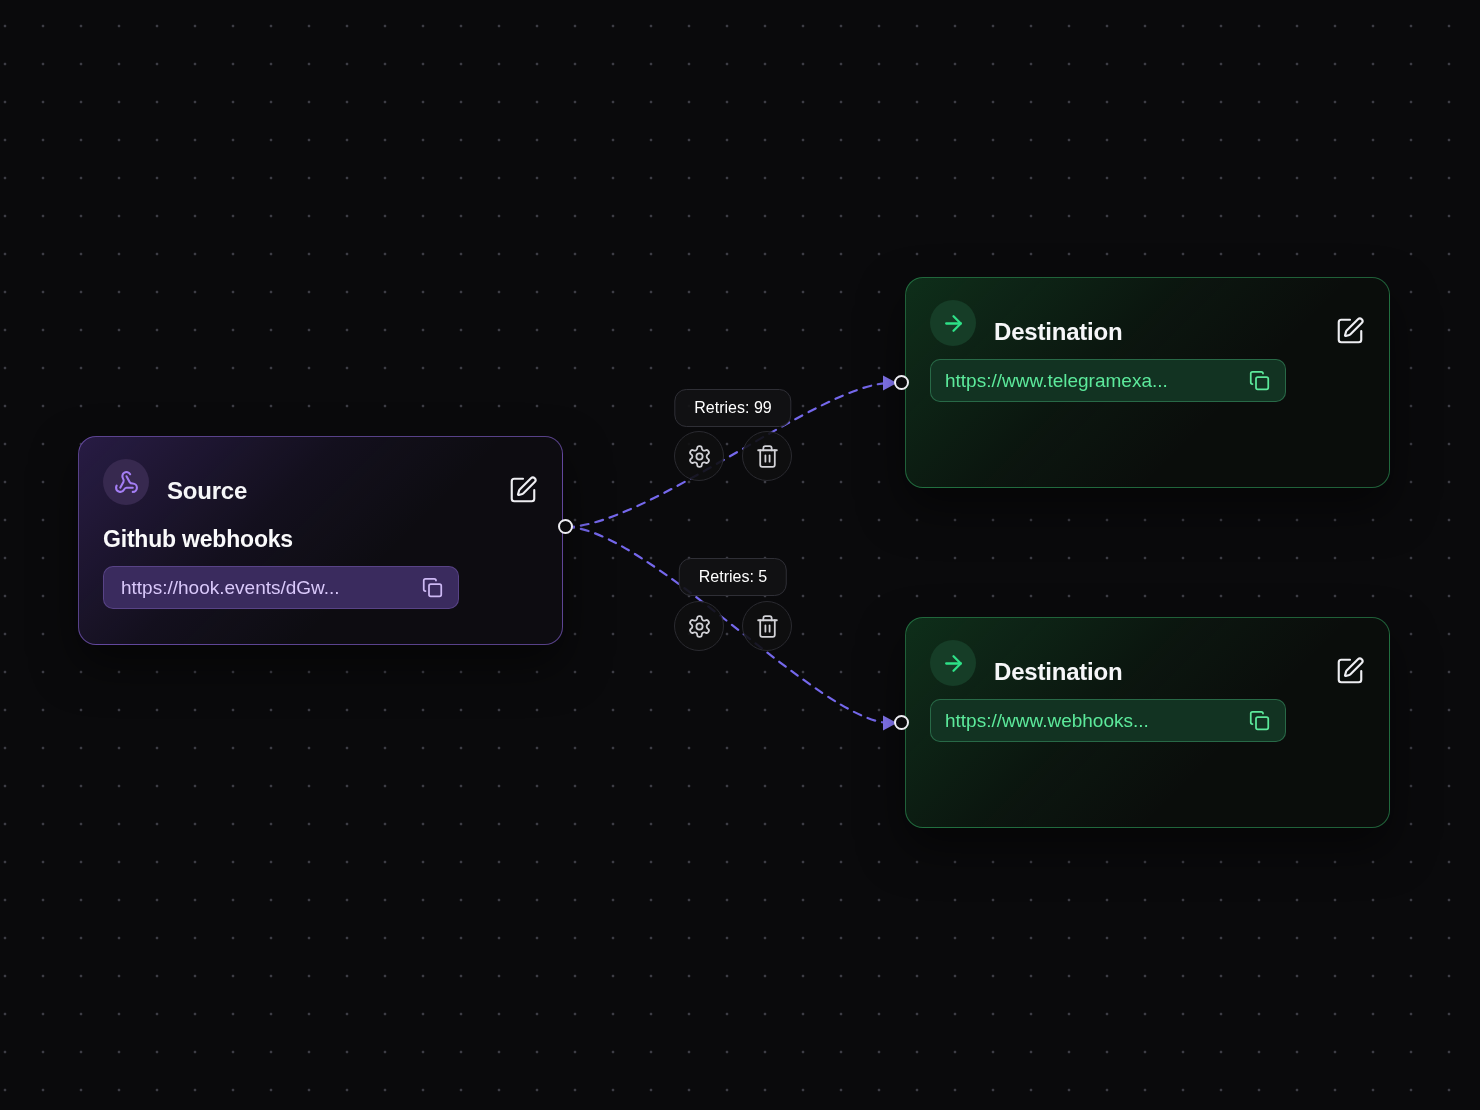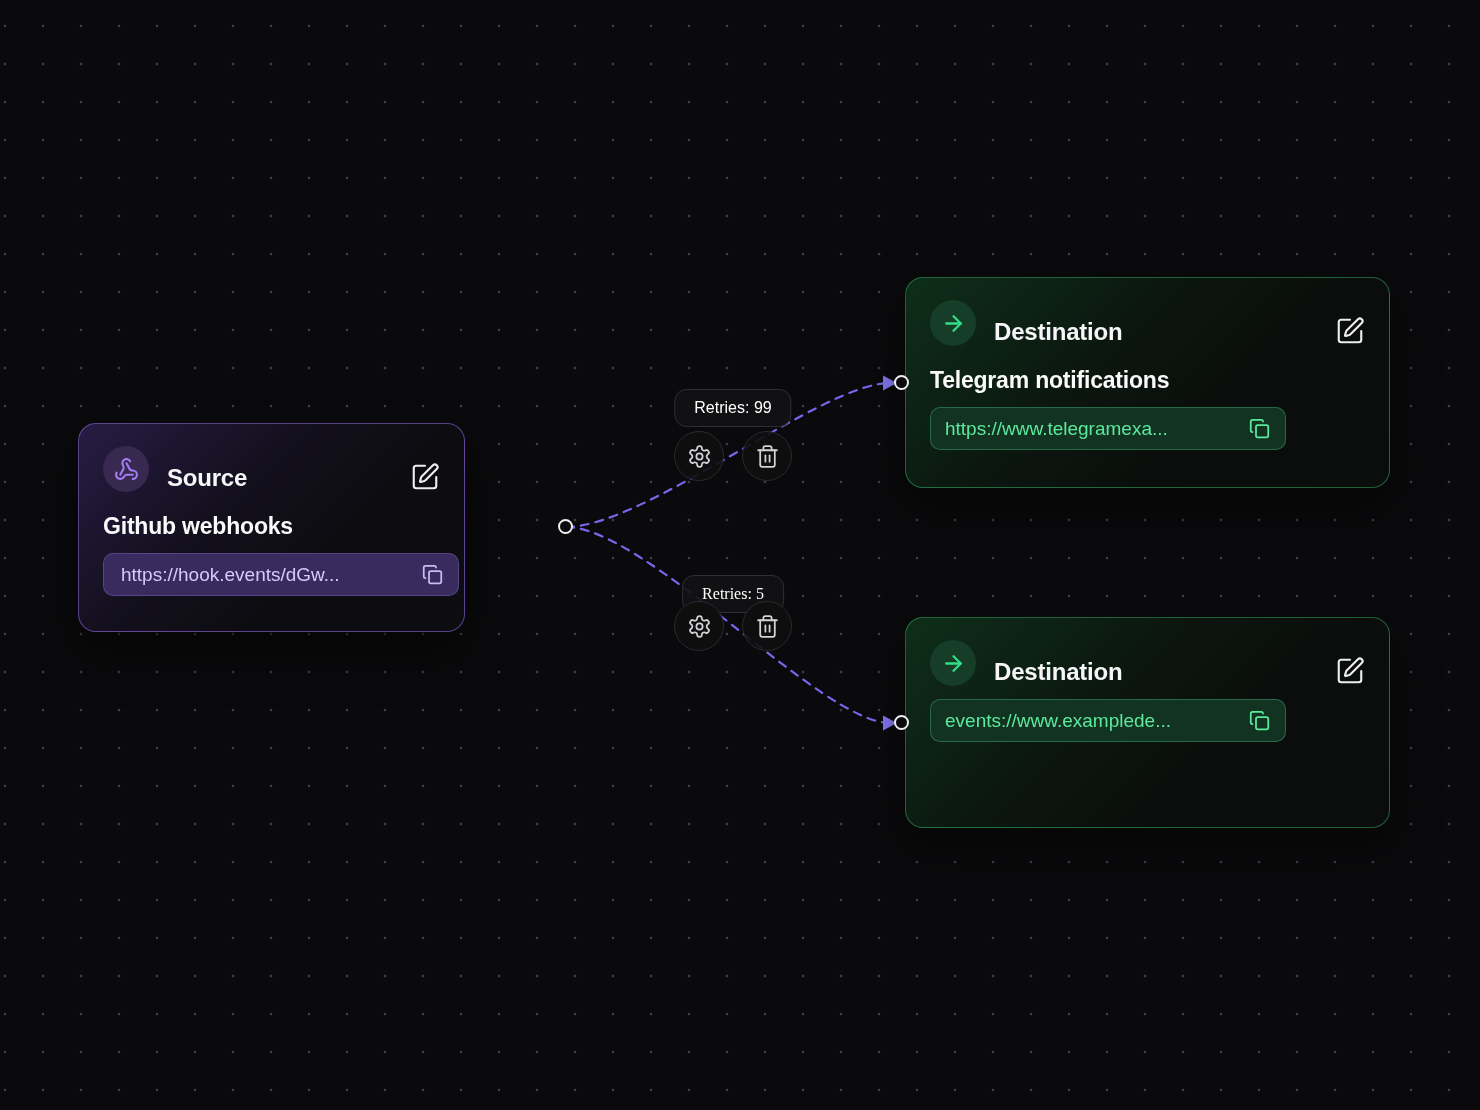--- a/index.html
+++ b/index.html
@@ -32,21 +32,21 @@
 
   
   .node {
     position: absolute;
     box-sizing: border-box;
     border-radius: 18px;
     padding: 22px 24px;
     box-shadow: 0 20px 45px rgba(0,0,0,0.5);
   }
   .node.source {
-    left: 78px; top: 423px; width: 387px; height: 209px;
+    left: 78px; top: 436px; width: 485px; height: 209px;
     border: 1.5px solid rgba(150,110,235,0.55);
     background:
       linear-gradient(135deg, rgba(124,77,230,0.24) 0%, rgba(124,77,230,0.06) 38%, rgba(0,0,0,0) 62%),
       #0d0c11;
   }
   .node.dest-telegram { left: 905px; top: 277px; }
   .node.dest-slack    { left: 905px; top: 617px; }
   .node.dest {
     width: 485px; height: 211px;
     border: 1.5px solid rgba(54,180,104,0.5);
@@ -131,21 +131,21 @@
     transform: translate(-50%, -50%);
     background: rgba(18,18,21,0.92);
     border: 1.5px solid #2f2f36;
     border-radius: 12px;
     padding: 9px 19px;
     font-size: 16px; font-weight: 500; color: #ffffff;
     white-space: nowrap;
     z-index: 4;
   }
   .chip-1 { left: 733px; top: 408px; }
-  .chip-2 { left: 733px; top: 594px; font-family: Liberation Serif, serif; }
+  .chip-2 { left: 733px; top: 577px; }
   .edge-btn {
     position: absolute;
     transform: translate(-50%, -50%);
     width: 50px; height: 50px;
     border-radius: 50%;
     box-sizing: border-box;
     background: rgba(14,14,16,0.9);
     border: 1.5px solid #2a2a30;
     display: flex; align-items: center; justify-content: center;
     color: #d2d2d7;
@@ -215,21 +215,20 @@
       <span class="node-title">Destination</span>
       <button class="edit-btn">
         <span style="display:flex">
           <svg viewBox="0 0 24 24" fill="none" stroke="currentColor" stroke-width="1.7" stroke-linecap="round" stroke-linejoin="round" style="width:30px;height:30px">
             <path d="M12 3H5a2 2 0 0 0-2 2v14a2 2 0 0 0 2 2h14a2 2 0 0 0 2-2v-7"></path>
             <path d="M18.375 2.625a1 1 0 0 1 3 3l-9.013 9.014a2 2 0 0 1-.853.505l-2.873.84a.5.5 0 0 1-.62-.62l.84-2.873a2 2 0 0 1 .505-.852z"></path>
           </svg>
         </span>
       </button>
     </div>
-    <div class="node-name">Telegram notifications</div>
     <div class="url-pill">
       <span class="url-text">https://www.telegramexa...</span>
       <button class="copy-btn">
         <span style="display:flex">
           <svg viewBox="0 0 24 24" fill="none" stroke="currentColor" stroke-width="2" stroke-linecap="round" stroke-linejoin="round" style="width:21px;height:21px">
             <rect x="8" y="8" width="14" height="14" rx="2"></rect>
             <path d="M4 16c-1.1 0-2-.9-2-2V4c0-1.1.9-2 2-2h10c1.1 0 2 .9 2 2"></path>
           </svg>
         </span>
       </button>
@@ -248,21 +247,21 @@
       <button class="edit-btn">
         <span style="display:flex">
           <svg viewBox="0 0 24 24" fill="none" stroke="currentColor" stroke-width="1.7" stroke-linecap="round" stroke-linejoin="round" style="width:30px;height:30px">
             <path d="M12 3H5a2 2 0 0 0-2 2v14a2 2 0 0 0 2 2h14a2 2 0 0 0 2-2v-7"></path>
             <path d="M18.375 2.625a1 1 0 0 1 3 3l-9.013 9.014a2 2 0 0 1-.853.505l-2.873.84a.5.5 0 0 1-.62-.62l.84-2.873a2 2 0 0 1 .505-.852z"></path>
           </svg>
         </span>
       </button>
     </div>
     <div class="url-pill">
-      <span class="url-text">events://www.examplede...</span>
+      <span class="url-text">https://www.webhooks...</span>
       <button class="copy-btn">
         <span style="display:flex">
           <svg viewBox="0 0 24 24" fill="none" stroke="currentColor" stroke-width="2" stroke-linecap="round" stroke-linejoin="round" style="width:21px;height:21px">
             <rect x="8" y="8" width="14" height="14" rx="2"></rect>
             <path d="M4 16c-1.1 0-2-.9-2-2V4c0-1.1.9-2 2-2h10c1.1 0 2 .9 2 2"></path>
           </svg>
         </span>
       </button>
     </div>
   </div>

